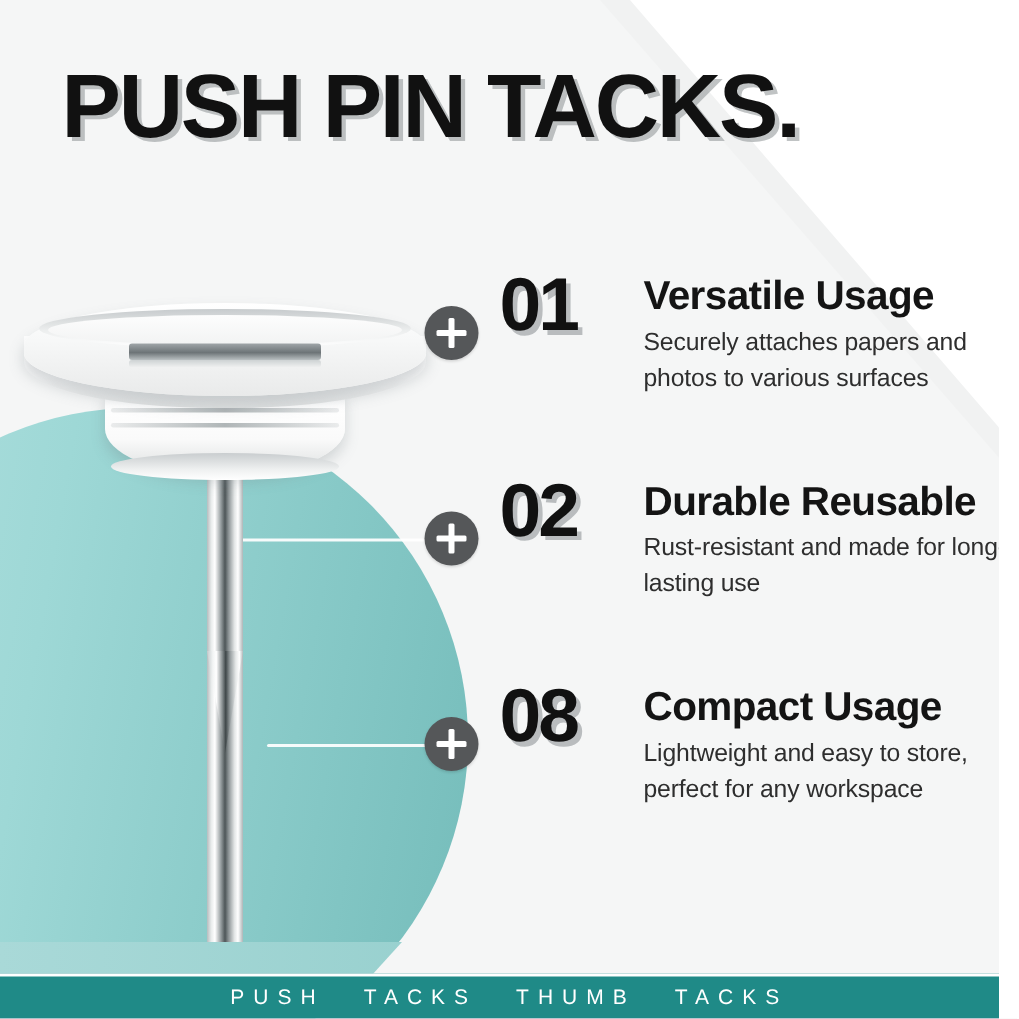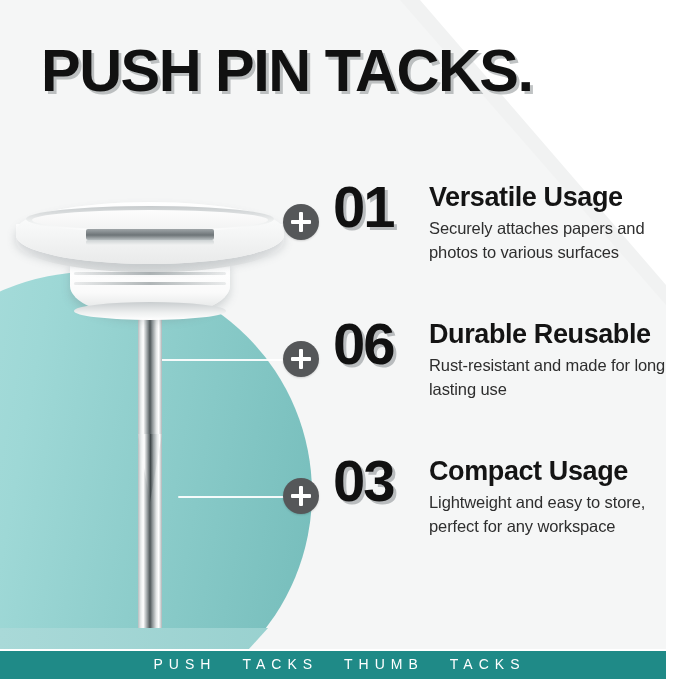--- a/index.html
+++ b/index.html
@@ -223,21 +223,21 @@
     width: 20px; height: 4px;
   }
   .feature-icon .plus-v {
     left: 16px; top: 8px;
     width: 4px; height: 20px;
   }
   .feature-num {
     position: absolute;
     left: 50px;
     top: -12px;
-    font-size: 58px;
+    font-size: 50px;
     font-weight: 700;
     letter-spacing: -2px;
     color: #111111;
     text-shadow: 3px 3px 0 rgba(145,150,153,0.6);
     line-height: 1;
   }
   .feature-text {
     position: absolute;
     left: 146px;
     top: -8px;
@@ -337,33 +337,33 @@
       <div class="feature-title">Versatile Usage</div>
       <div class="feature-desc">Securely attaches papers and photos to various surfaces</div>
     </div>
   </div>
 
   <div class="feature" style="top:327px;">
     <div class="feature-icon">
       <span class="plus-h"></span>
       <span class="plus-v"></span>
     </div>
-    <div class="feature-num">06</div>
+    <div class="feature-num">02</div>
     <div class="feature-text">
       <div class="feature-title">Durable Reusable</div>
       <div class="feature-desc">Rust-resistant and made for long-lasting use</div>
     </div>
   </div>
 
   <div class="feature" style="top:464px;">
     <div class="feature-icon">
       <span class="plus-h"></span>
       <span class="plus-v"></span>
     </div>
-    <div class="feature-num">03</div>
+    <div class="feature-num">08</div>
     <div class="feature-text">
       <div class="feature-title">Compact Usage</div>
       <div class="feature-desc">Lightweight and easy to store, perfect for any workspace</div>
     </div>
   </div>
 
   <div class="footer-band"></div>
   <div class="footer-bar"></div>
   <div class="footer-text">
     <span class="footer-word">PUSH</span>

